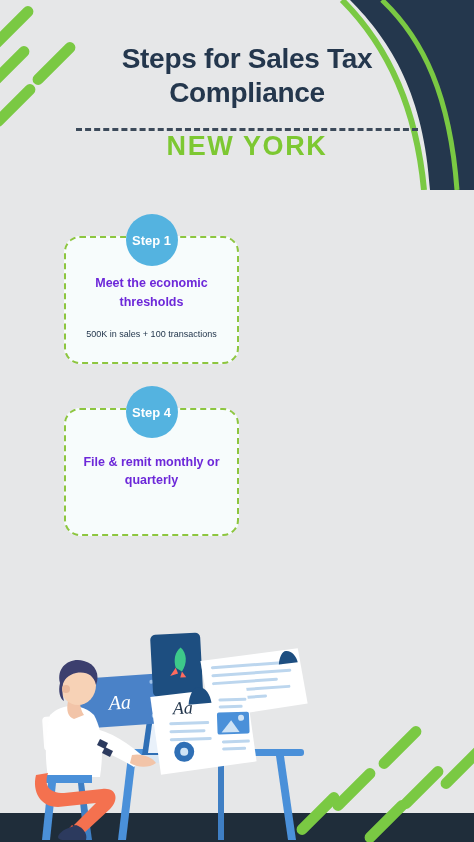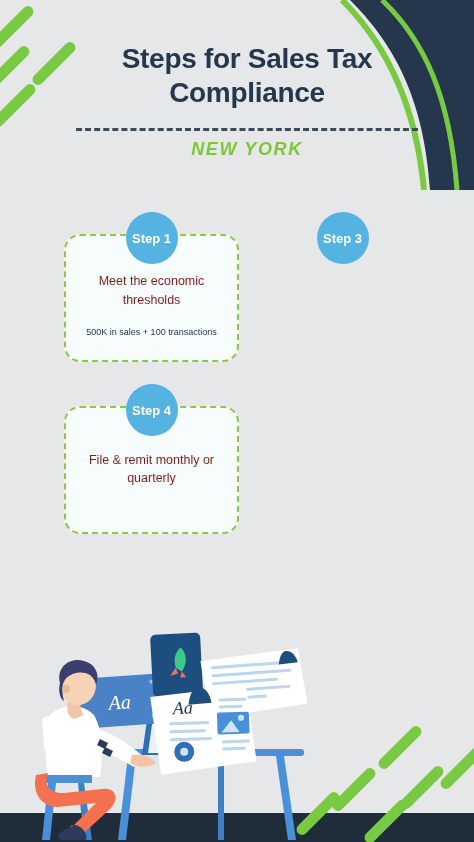--- a/index.html
+++ b/index.html
@@ -32,26 +32,25 @@
     line-height:1.22;
     letter-spacing:-0.3px;
     padding:0 58px;
   }
   .divider {
     margin:18px auto 0;
     width:342px; height:0;
     border-top:3px dashed #3c4a5a;
   }
   .state {
-    margin-top:8px;
+    margin-top:0;
     color:#7dc832;
-    font-size:18px;
+    font-size:27px;
     font-weight:bold;
     letter-spacing:1.6px;
-    font-style:italic;
   }
 
   
   .steps {
     position:relative; z-index:3;
     margin-top:52px;
     display:grid;
     grid-template-columns:1fr 1fr;
     gap:22px 16px;
     padding:0 44px;
@@ -77,23 +76,23 @@
     width:52px; height:52px;
     border-radius:50%;
     background:#54b3e0;
     color:#ffffff;
     font-size:13px;
     font-weight:bold;
     display:flex; align-items:center; justify-content:center;
     z-index:4;
   }
   .card-title {
-    color:#7f1d1d;
+    color:#6d28d9;
     font-size:12.5px;
-    font-weight:normal;
+    font-weight:bold;
     line-height:1.45;
   }
   .card-sub {
     margin-top:17px;
     color:#24374d;
     font-size:9px;
     line-height:1.4;
   }
 
   
@@ -128,21 +127,20 @@
     <div class="card-wrap">
       <div class="badge">Step 1</div>
       <div class="card">
         <div class="card-title">Meet the economic thresholds</div>
         <div class="card-sub">500K in sales + 100 transactions</div>
       </div>
     </div>
 
 
     <div class="card-wrap">
-      <div class="badge">Step 3</div>
     </div>
 
     <div class="card-wrap">
       <div class="badge">Step 4</div>
       <div class="card">
         <div class="card-title">File &amp; remit monthly or quarterly</div>
         <div class="card-sub"></div>
       </div>
     </div>
 

